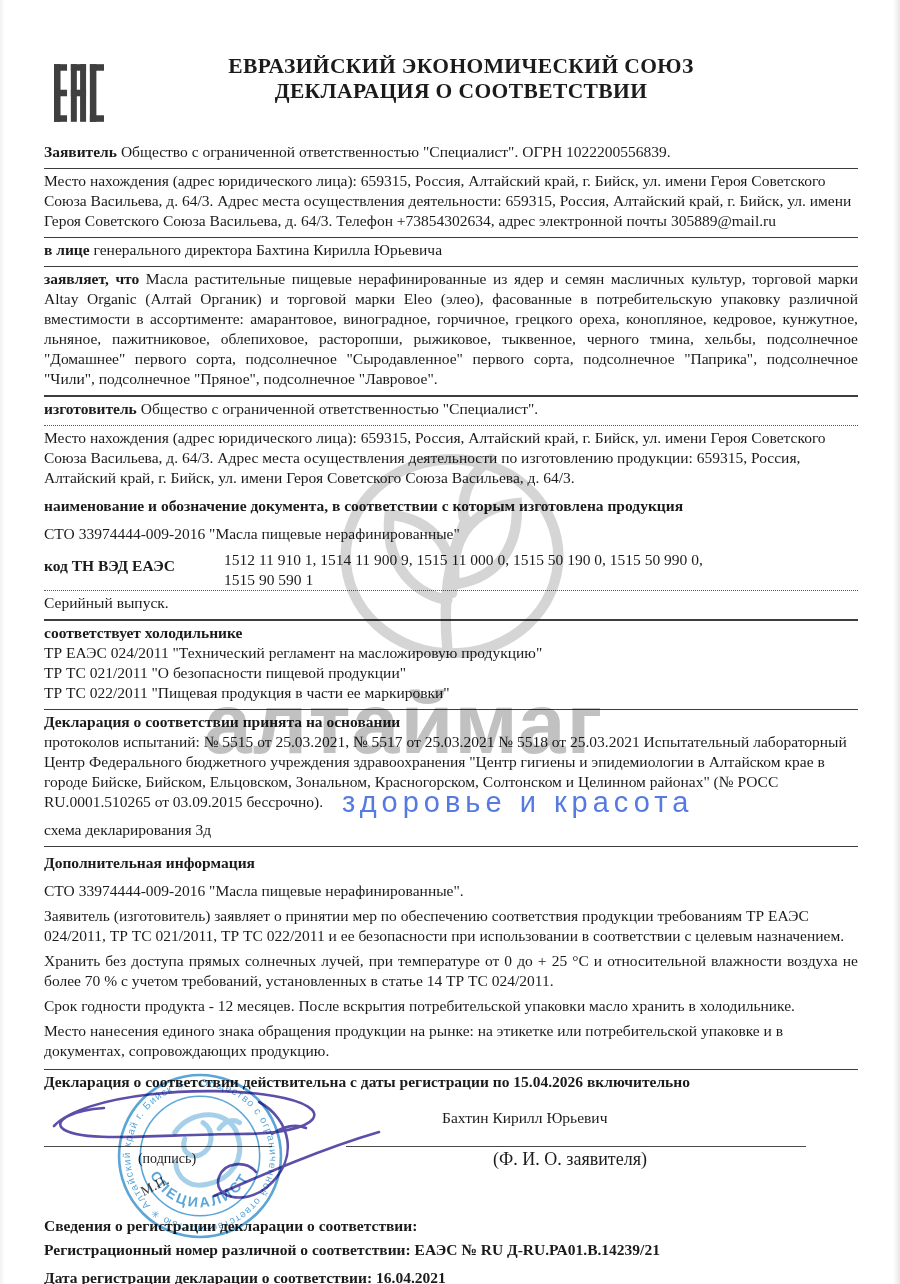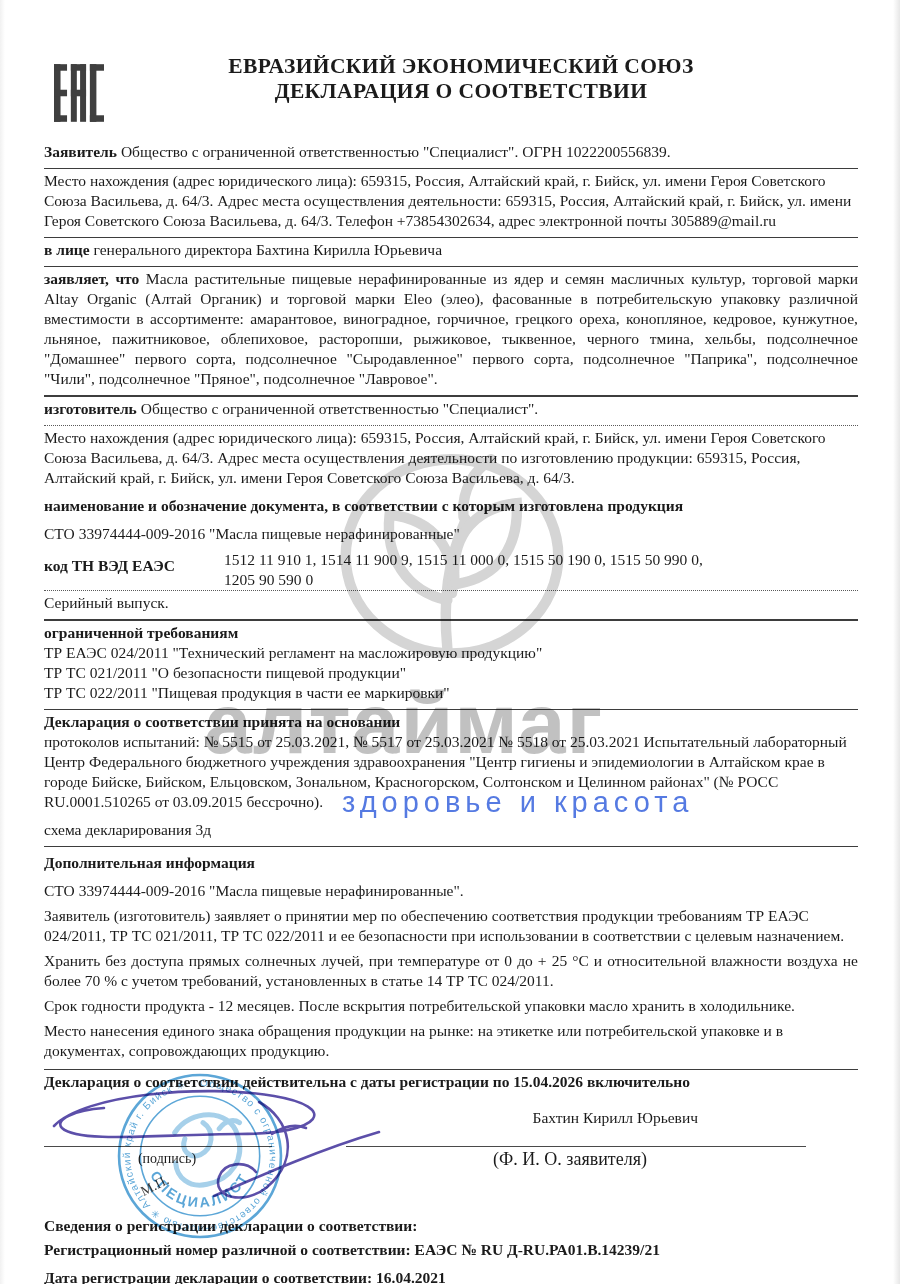--- a/index.html
+++ b/index.html
@@ -31,21 +31,21 @@
   .wm-circle{position:absolute;left:336px;top:450px;width:232px;height:208px;opacity:.55;}
   .wm-brand{position:absolute;left:204px;top:680px;font-family:"Liberation Sans",sans-serif;
             font-weight:bold;font-size:86px;line-height:86px;color:#9c9c9c;opacity:.62;letter-spacing:1px;}
   .wm-tag{position:absolute;left:342px;top:786px;font-family:"Liberation Sans",sans-serif;
           font-size:29px;color:#1d4ed8;opacity:.75;letter-spacing:5px;}
   
   .sigblock{position:relative;height:104px;margin-top:4px;}
   .sigline-l{position:absolute;left:0;top:44px;width:228px;border-top:1px solid #4a4a4a;}
   .sigcap-l{position:absolute;left:58px;top:47px;width:130px;text-align:center;font-size:14px;}
   .mp{position:absolute;left:96px;top:74px;font-size:14px;color:#3a3a3a;transform:rotate(-27deg);}
-  .signame{position:absolute;left:398px;top:6px;width:256px;text-align:right;}
+  .signame{position:absolute;left:398px;top:6px;width:256px;text-align:left;}
   .sigline-r{position:absolute;left:302px;top:44px;width:460px;border-top:1px solid #4a4a4a;}
   .sigcap-r{position:absolute;left:398px;top:47px;width:256px;text-align:center;font-size:18px;}
   .stamp{position:absolute;left:70px;top:-32px;width:172px;height:172px;z-index:6;
          mix-blend-mode:multiply;opacity:.92;}
   .ink{position:absolute;left:-10px;top:-28px;width:450px;height:150px;z-index:7;
        mix-blend-mode:multiply;opacity:.9;}
   .regblock{margin-top:10px;}
   .regline{margin-top:4px;}
 </style>
 </head>
@@ -106,27 +106,27 @@
       <span>Место нахождения (адрес юридического лица): 659315, Россия, Алтайский край, г. Бийск, ул. имени Героя Советского Союза Васильева, д. 64/3. Адрес места осуществления деятельности по изготовлению продукции: 659315, Россия, Алтайский край, г. Бийск, ул. имени Героя Советского Союза Васильева, д. 64/3.</span>
     </div>
 
     <div class="row b">наименование и обозначение документа, в соответствии с которым изготовлена продукция</div>
     <div class="row">СТО 33974444-009-2016 "Масла пищевые нерафинированные"</div>
 
     <div class="tnved dot">
       <div class="tl">код ТН ВЭД ЕАЭС</div>
       <div class="tc">
         <div>1512 11 910 1, 1514 11 900 9, 1515 11 000 0, 1515 50 190 0, 1515  50 990 0,</div>
-        <div>1205 90 590 0</div>
+        <div>1515 90 590 1</div>
       </div>
     </div>
 
     <div class="row sol2">Серийный выпуск.</div>
 
-    <div class="row b" style="padding-bottom:0;">ограниченной требованиям</div>
+    <div class="row b" style="padding-bottom:0;">соответствует холодильнике</div>
     <div class="row sol" style="padding-top:0;">
       <div>ТР ЕАЭС 024/2011 "Технический регламент на масложировую продукцию"</div>
       <div>ТР ТС 021/2011 "О безопасности пищевой продукции"</div>
       <div>ТР ТС 022/2011 "Пищевая продукция в части ее маркировки"</div>
     </div>
 
     <div class="row b" style="padding-bottom:0;">Декларация о соответствии принята на основании</div>
     <div class="row" style="padding-top:0;">протоколов испытаний: № 5515 от 25.03.2021, № 5517 от 25.03.2021 № 5518 от 25.03.2021 Испытательный лабораторный  Центр Федерального бюджетного учреждения здравоохранения "Центр гигиены и эпидемиологии в Алтайском крае в городе Бийске, Бийском, Ельцовском, Зональном, Красногорском, Солтонском и Целинном районах" (№ РОСС  RU.0001.510265 от 03.09.2015 бессрочно).</div>
     <div class="row sol">схема декларирования 3д</div>
 

